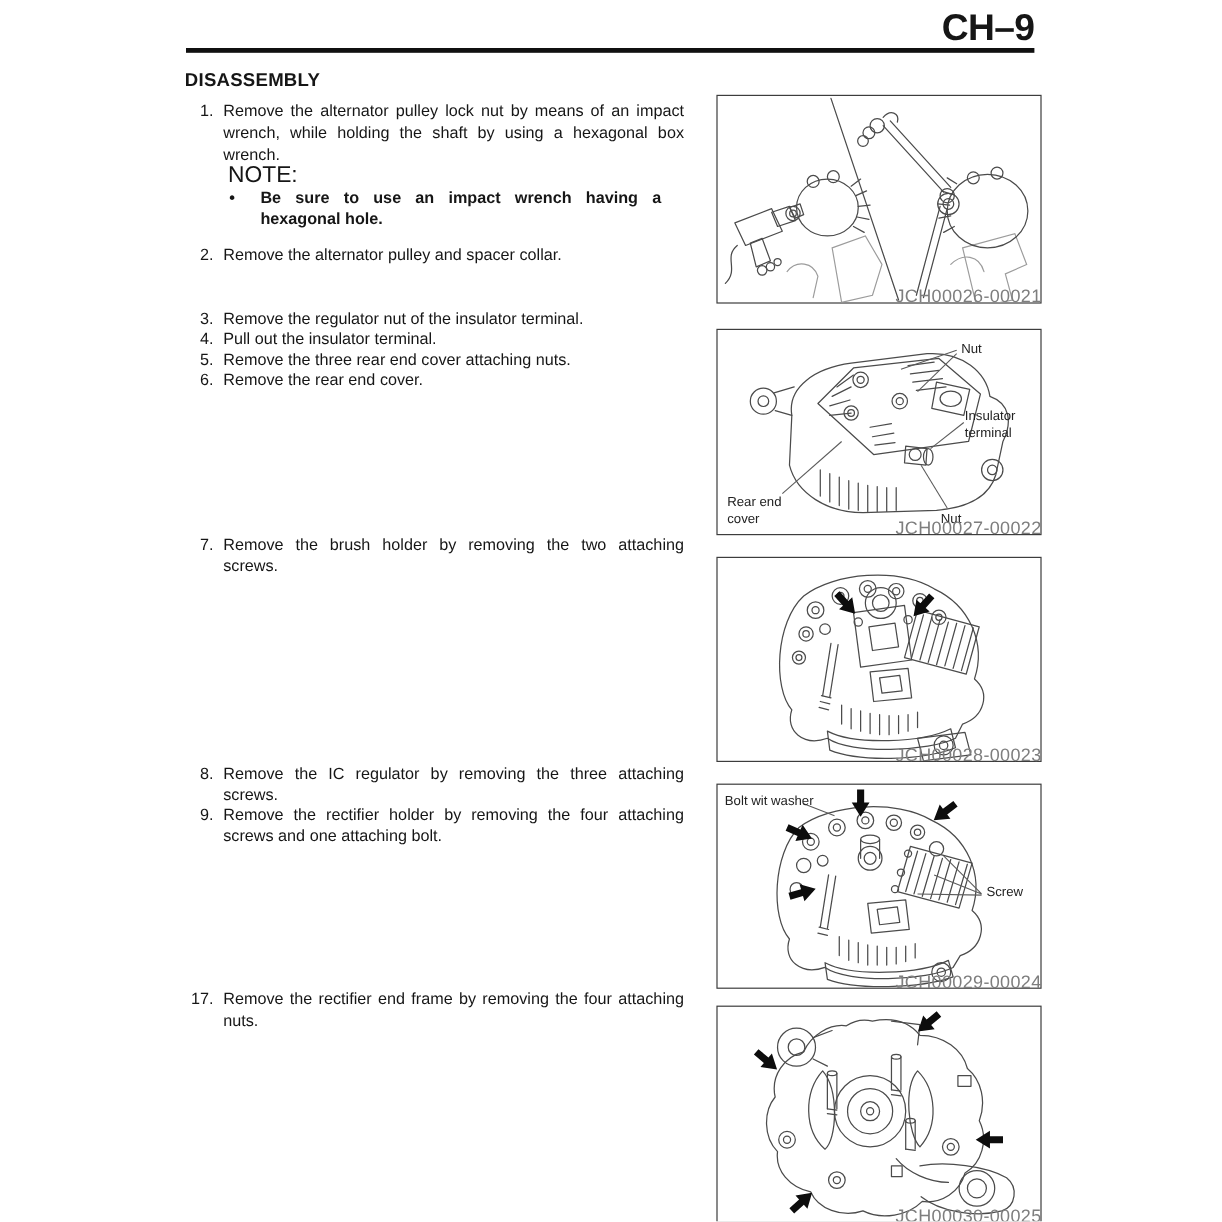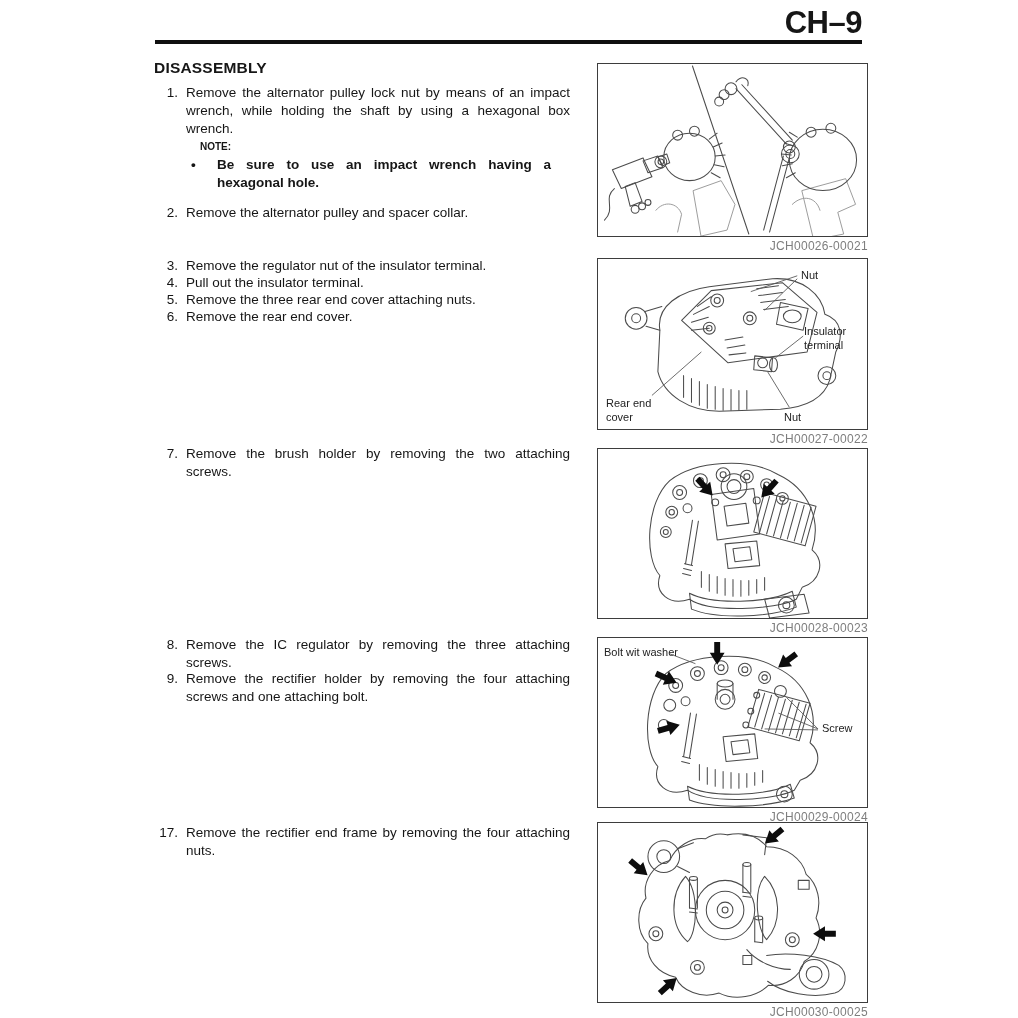--- a/index.html
+++ b/index.html
@@ -6,29 +6,29 @@
   body{width:1018px;height:1018px;font-family:"Liberation Sans",sans-serif;color:#161616;}
   .page{position:relative;width:1018px;height:1018px;background:#fff;overflow:hidden;}
 
   .hdr{position:absolute;top:5px;right:156px;font-size:31px;font-weight:bold;letter-spacing:-0.5px;}
   .rule{position:absolute;left:155px;top:40px;width:707px;height:4px;background:#101010;}
   .title{position:absolute;left:154px;top:59px;font-size:15.5px;font-weight:bold;margin:0;letter-spacing:0.2px;}
 
   .step{position:absolute;left:152px;display:flex;font-size:13.5px;line-height:17.8px;}
   .num{width:26px;text-align:right;margin-right:8px;flex:none;}
   .txt{width:384px;text-align:justify;}
-  .notelabel{position:absolute;left:200px;font-weight:bold;font-size:10px;line-height:17.8px;}
+  .notelabel{position:absolute;left:190px;font-weight:normal;font-size:19px;line-height:17.8px;}
   .noterow{position:absolute;left:186px;display:flex;font-weight:bold;font-size:13.5px;line-height:17.8px;}
   .bullet{width:26px;padding-left:5px;flex:none;}
   .notetxt{width:334px;text-align:justify;}
 
-  .fig{position:absolute;left:597px;width:271px;border:1.6px solid #3d3d3d;background:#fff;box-sizing:border-box;}
+  .fig{position:absolute;left:597px;width:271px;border:1.6px solid #3d3d3d;background:#fff;box-sizing:border-box;margin-top:16px;}
   .fig svg{display:block;width:100%;height:100%;}
   .figlabel{position:absolute;font-size:11px;line-height:13.5px;color:#222;}
-  .figcode{position:absolute;right:150px;font-size:12px;color:#7e7e7e;letter-spacing:0.3px;}
+  .figcode{position:absolute;right:150px;font-size:15px;color:#7e7e7e;letter-spacing:0.3px;}
 
   .dk{stroke:#4b4b4b;fill:none;stroke-width:1.05;stroke-linecap:round;stroke-linejoin:round;}
   .lt{stroke:#9c9c9c;fill:none;stroke-width:1;stroke-linecap:round;}
   .ld{stroke:#5a5a5a;fill:none;stroke-width:0.9;}
   .arr{fill:#0d0d0d;stroke:none;}
 </style>
 </head>
 <body>
 
 <div class="page">

